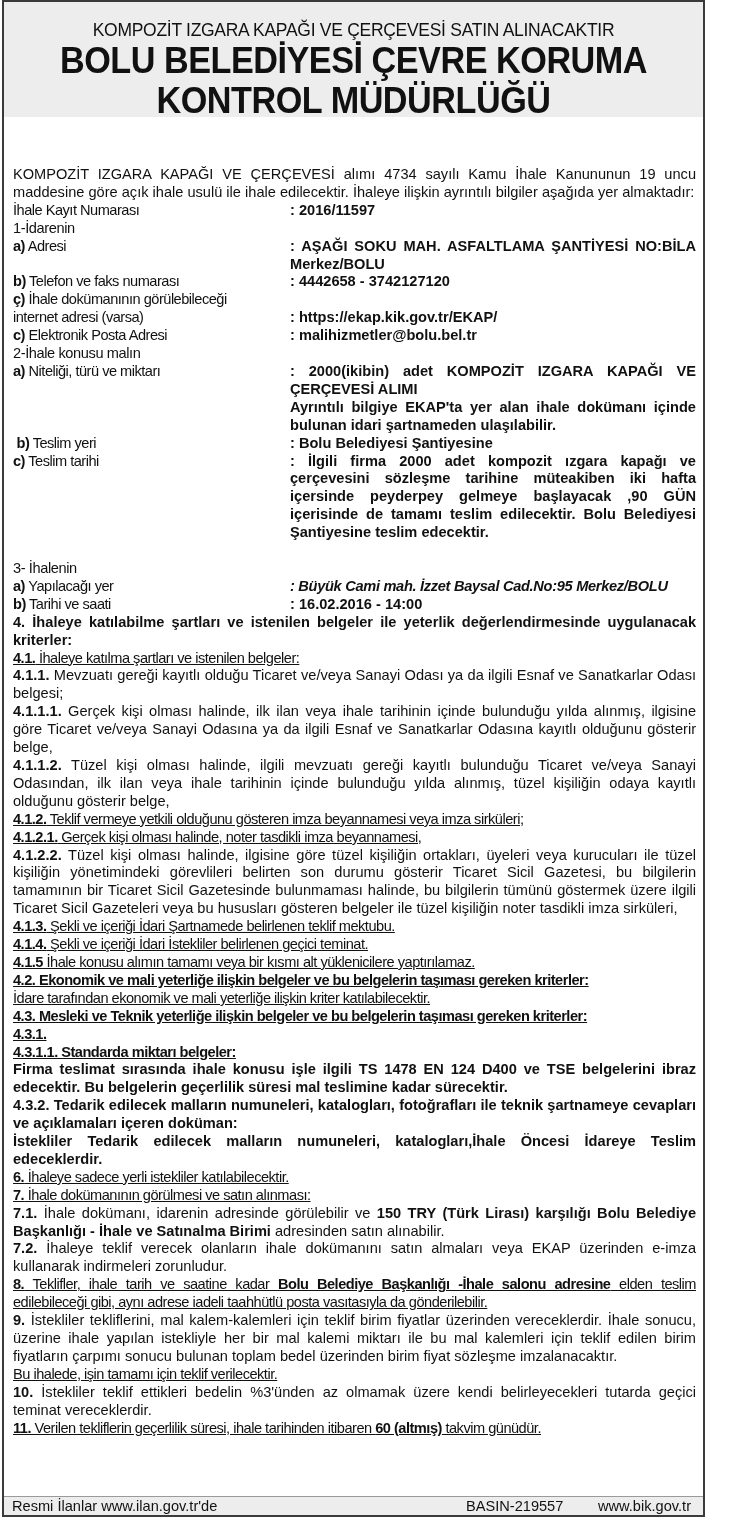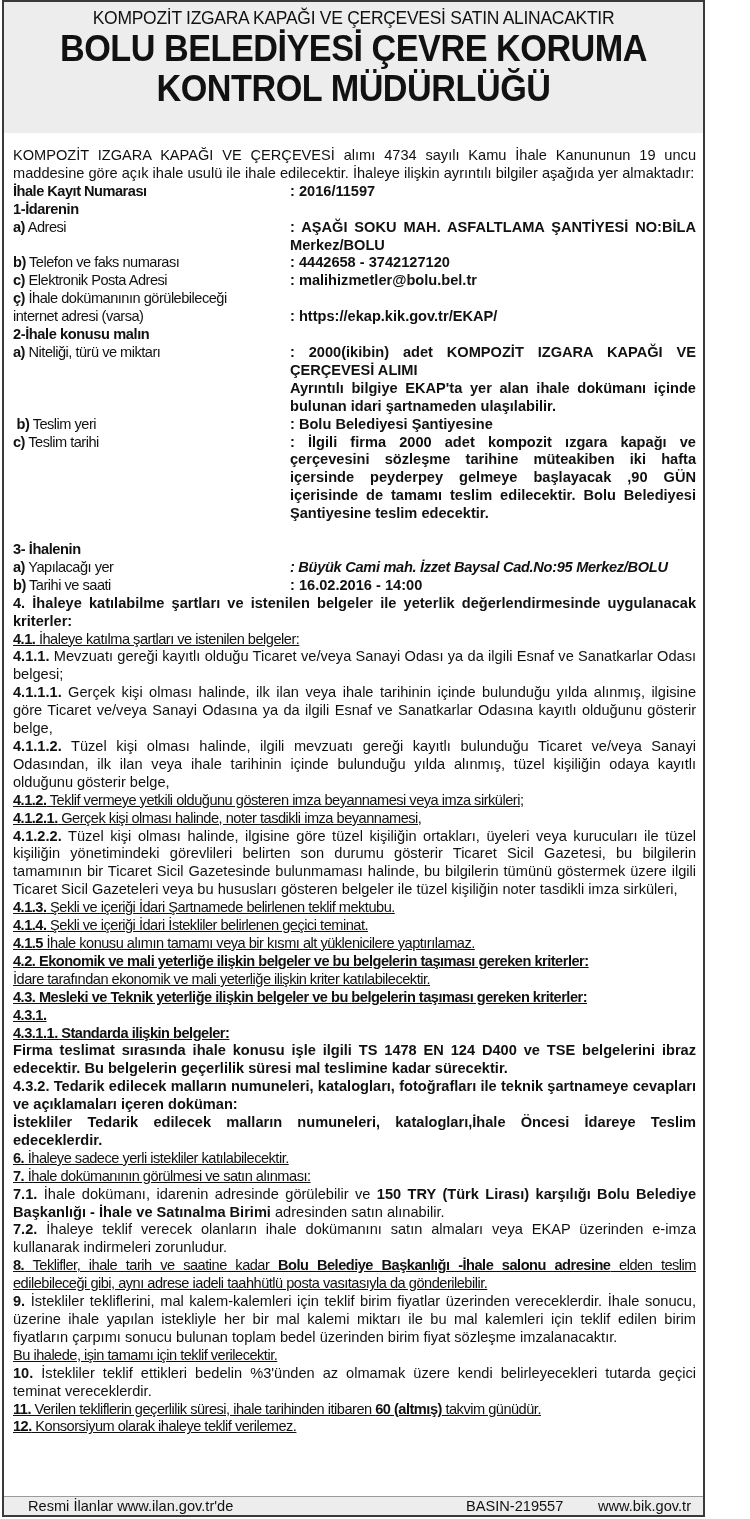--- a/index.html
+++ b/index.html
@@ -1,33 +1,33 @@
 <!DOCTYPE html>
 <html><head>
 <meta charset="utf-8">
 <style>
   html, body { margin:0; padding:0; background:#ffffff; }
   body { width:750px; height:1519px; position:relative; overflow:hidden;
          font-family:"Liberation Sans", sans-serif; color:#111; }
   .frame { position:absolute; left:2px; top:0; width:703px; height:1517px;
            border:2px solid #3a3a3a; box-sizing:border-box; background:#fff; }
-  .header { background:#ededed; height:131px; text-align:center; padding-top:5px; box-sizing:border-box; }
+  .header { background:#ededed; height:115px; text-align:center; padding-top:17px; box-sizing:border-box; }
   .h-sub { font-size:19px; letter-spacing:-0.3px; transform:scaleX(0.92); display:block; line-height:22px; }
   .h-main { font-size:36px; font-weight:bold; line-height:40px; letter-spacing:-0.5px; transform:scaleX(0.95); display:block; }
-  .content { padding:14px 7px 0 9px; font-size:14.6px; line-height:17.9px; }
+  .content { padding:14px 7px 0 9px; font-size:14.6px; line-height:17.9px;margin-top:35px; }
   .para { text-align:justify; margin:0; }
   .cond { letter-spacing:-0.5px;text-decoration:underline; }
   .row { display:flex; }
   .row .lbl { width:277px; flex:none; letter-spacing:-0.5px; }
   .row .val { flex:1; font-weight:bold; text-align:justify; }
-  .sect { font-weight:bold; letter-spacing:-0.4px; }
+  .sect { font-weight:normal; letter-spacing:-0.4px; }
   b { font-weight:bold; }
   .footer { position:absolute; left:0; right:0; bottom:0; height:19px; background:#ededed;
             border-top:1px solid #9a9a9a; font-size:14.6px; line-height:19px; padding:0 9px; box-sizing:border-box; }
-  .footer .left { position:absolute; left:24px; }
+  .footer .left { position:absolute; left:8px; }
   .footer .basin { position:absolute; left:462px;text-align:right; }
   .footer .bik { position:absolute; right:12px; }
 </style>
 </head>
 <body>
 
 <div class="frame">
   <div class="header">
     <span class="h-sub">KOMPOZİT IZGARA KAPAĞI VE ÇERÇEVESİ SATIN ALINACAKTIR</span>
     <span class="h-main">BOLU BELEDİYESİ ÇEVRE KORUMA</span>
@@ -45,26 +45,26 @@
     <div class="sect">1-İdarenin</div>
     <div class="row">
       <span class="lbl"><b>a)</b><span> Adresi</span></span>
       <span class="val">: AŞAĞI SOKU MAH. ASFALTLAMA ŞANTİYESİ NO:BİLA Merkez/BOLU</span>
     </div>
     <div class="row">
       <span class="lbl"><b>b)</b><span> Telefon ve faks numarası</span></span>
       <span class="val">: 4442658 - 3742127120</span>
     </div>
     <div class="row">
+      <span class="lbl" style="width:230px;margin-right:47px;"><b>ç)</b><span> İhale dokümanının görülebileceği internet adresi (varsa)</span></span>
+      <span class="val" style="align-self:flex-end;">:  https://ekap.kik.gov.tr/EKAP/</span>
+    </div>
+    <div class="row">
       <span class="lbl"><b>c)</b><span> Elektronik Posta Adresi</span></span>
       <span class="val">: malihizmetler@bolu.bel.tr</span>
-    </div>
-    <div class="row">
-      <span class="lbl" style="width:230px;margin-right:47px;"><b>ç)</b><span> İhale dokümanının görülebileceği internet adresi (varsa)</span></span>
-      <span class="val" style="align-self:flex-end;">:  https://ekap.kik.gov.tr/EKAP/</span>
     </div>
 
     <div class="sect">2-İhale konusu malın</div>
     <div class="row">
       <span class="lbl"><b>a)</b><span> Niteliği, türü ve miktarı</span></span>
       <span class="val">
         <span>:  2000(ikibin) adet KOMPOZİT IZGARA KAPAĞI VE ÇERÇEVESİ ALIMI</span><br>
         <span>Ayrıntılı bilgiye EKAP'ta yer alan ihale dokümanı içinde bulunan idari şartnameden ulaşılabilir.</span>
       </span>
     </div>
@@ -96,36 +96,35 @@
         <p class="para cond"><b>4.1.2.</b><span> Teklif vermeye yetkili olduğunu gösteren imza beyannamesi veya imza sirküleri;</span></p>
         <p class="para cond"><b>4.1.2.1.</b><span> Gerçek kişi olması halinde, noter tasdikli imza beyannamesi,</span></p>
         <p class="para"><b>4.1.2.2.</b><span> Tüzel kişi olması halinde, ilgisine göre tüzel kişiliğin ortakları, üyeleri veya kurucuları ile tüzel kişiliğin yönetimindeki görevlileri belirten son durumu gösterir Ticaret Sicil Gazetesi, bu bilgilerin tamamının bir Ticaret Sicil Gazetesinde bulunmaması halinde, bu bilgilerin tümünü göstermek üzere ilgili Ticaret Sicil Gazeteleri veya bu hususları gösteren belgeler ile tüzel kişiliğin noter tasdikli imza sirküleri,</span></p>
         <p class="para cond"><b>4.1.3.</b><span> Şekli ve içeriği İdari Şartnamede belirlenen teklif mektubu.</span></p>
         <p class="para cond"><b>4.1.4.</b><span> Şekli ve içeriği İdari İstekliler belirlenen geçici teminat.</span></p>
         <p class="para cond"><b>4.1.5</b><span> İhale konusu alımın tamamı veya bir kısmı alt yüklenicilere yaptırılamaz.</span></p>
         <p class="para cond"><b>4.2. Ekonomik ve mali yeterliğe ilişkin belgeler ve bu belgelerin taşıması gereken kriterler:</b></p>
         <p class="para cond"><span>İdare tarafından ekonomik ve mali yeterliğe ilişkin kriter katılabilecektir.</span></p>
         <p class="para cond"><b>4.3. Mesleki ve Teknik yeterliğe ilişkin belgeler ve bu belgelerin taşıması gereken kriterler:</b></p>
         <p class="para cond"><b>4.3.1.</b></p>
-        <p class="para cond"><b>4.3.1.1. Standarda ilişkin belgeler:</b></p>
+        <p class="para cond"><b>4.3.1.1. Standarda miktarı belgeler:</b></p>
         <p class="para"><b>Firma teslimat sırasında ihale konusu işle ilgili TS 1478 EN 124 D400 ve TSE belgelerini ibraz edecektir.   Bu  belgelerin  geçerlilik  süresi  mal  teslimine  kadar sürecektir.</b></p>
         <p class="para"><b>4.3.2. Tedarik edilecek malların numuneleri, katalogları, fotoğrafları ile teknik şartnameye cevapları ve açıklamaları içeren doküman:</b></p>
         <p class="para"><b>İstekliler Tedarik edilecek malların numuneleri, katalogları,İhale Öncesi İdareye Teslim edeceklerdir.</b></p>
         <p class="para cond"><b>6.</b><span> İhaleye sadece yerli istekliler katılabilecektir.</span></p>
         <p class="para cond"><b>7.</b><span> İhale dokümanının görülmesi ve satın alınması:</span></p>
       </div>
 
     <p class="para"><b>7.1.</b><span> İhale dokümanı, idarenin adresinde görülebilir ve </span><b>150 TRY (Türk Lirası) karşılığı Bolu Belediye Başkanlığı - İhale ve Satınalma Birimi</b><span> adresinden satın alınabilir.</span></p>
     <p class="para"><b>7.2.</b><span> İhaleye teklif verecek olanların ihale dokümanını satın almaları veya EKAP üzerinden e-imza kullanarak indirmeleri zorunludur.</span></p>
     <p class="para cond"><b>8.</b><span> Teklifler, ihale tarih ve saatine kadar </span><b>Bolu Belediye Başkanlığı -İhale salonu adresine</b><span> elden teslim edilebileceği gibi, aynı adrese iadeli taahhütlü posta vasıtasıyla da gönderilebilir.</span></p>
     <p class="para"><b>9.</b><span> İstekliler tekliflerini, mal kalem-kalemleri için teklif birim fiyatlar üzerinden vereceklerdir. İhale sonucu, üzerine ihale yapılan istekliyle her bir mal kalemi miktarı ile bu mal kalemleri için teklif edilen birim fiyatların çarpımı sonucu bulunan toplam bedel üzerinden birim fiyat sözleşme imzalanacaktır.</span></p>
     <p class="para cond">Bu ihalede, işin tamamı için teklif verilecektir.</p>
     <p class="para"><b>10.</b><span> İstekliler teklif ettikleri bedelin %3'ünden az olmamak üzere kendi belirleyecekleri tutarda geçici teminat vereceklerdir.</span></p>
     <p class="para cond"><b>11.</b><span> Verilen tekliflerin geçerlilik süresi, ihale tarihinden itibaren </span><b>60 (altmış)</b><span> takvim günüdür.</span></p>
-    <p class="para cond"><b>12.</b><span> Konsorsiyum olarak ihaleye teklif verilemez.</span></p>
   </div>
 
   <div class="footer">
     <span class="left">Resmi İlanlar www.ilan.gov.tr'de</span>
     <span class="basin">BASIN-219557</span>
     <span class="bik">www.bik.gov.tr</span>
   </div>
 </div>
 
 </body></html>

